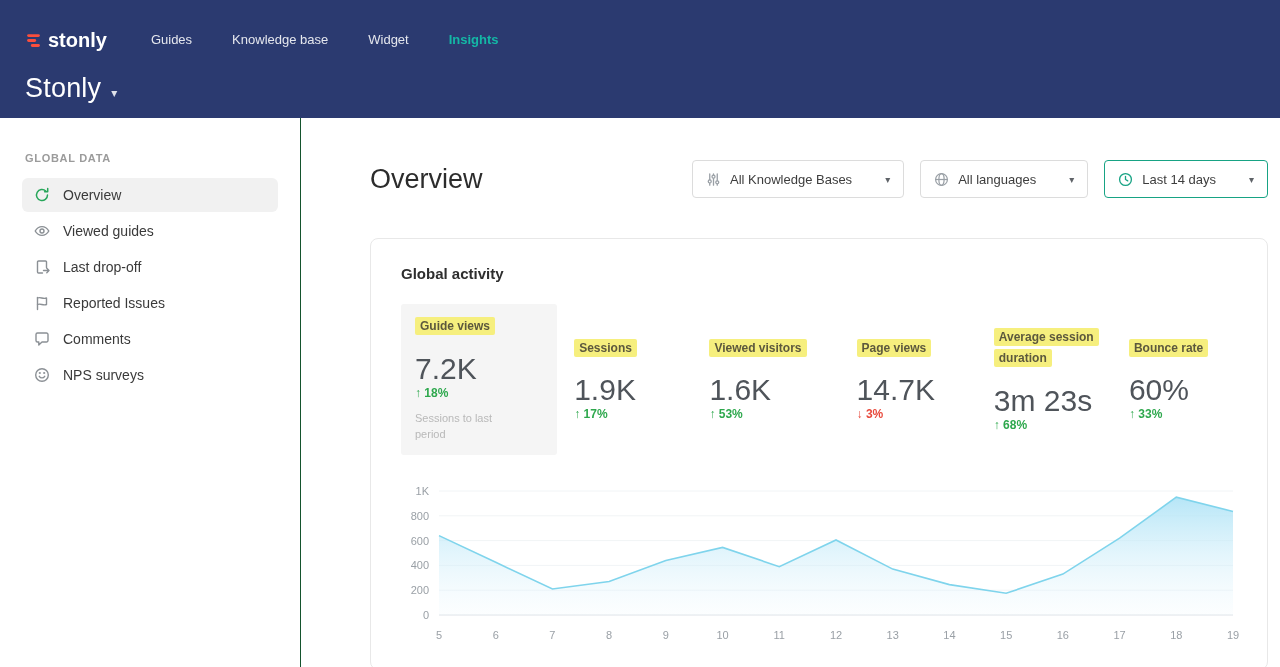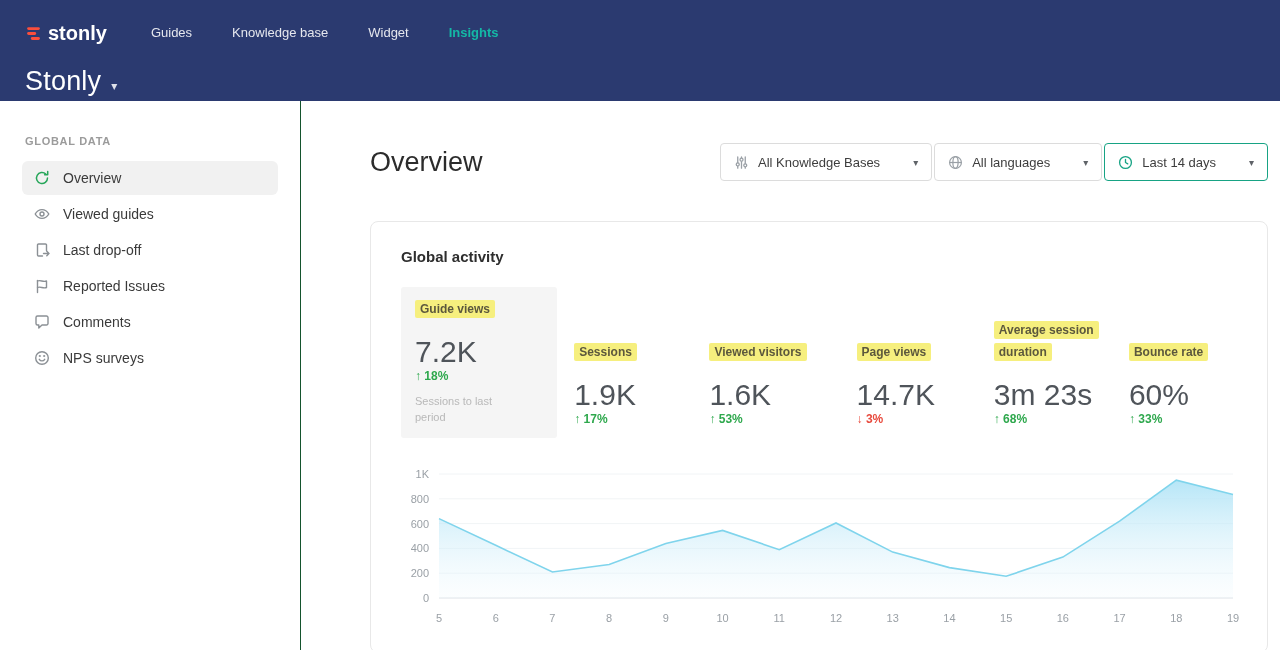--- a/index.html
+++ b/index.html
@@ -1,20 +1,20 @@
 <!DOCTYPE html>
 <html style="--header-bg: #2b3a70; --logo-accent: #fa4e3c; --highlight-yellow: #f6ef7e; --positive-green: #2ea84d; --negative-red: #e8493c; --accent-teal: #17a384;"><head>
 <meta charset="utf-8">
 <style>
   *{margin:0;padding:0;box-sizing:border-box}
   html,body{width:1280px;height:667px;overflow:hidden;background:#fff;
     font-family:"Liberation Sans","DejaVu Sans",sans-serif;color:#333}
 
   
-  .header{height:101px;background:var(--header-bg,#2b3a70);padding:8px 25px;color:#fff}
+  .header{height:118px;background:var(--header-bg,#2b3a70);padding:15px 25px;color:#fff}
   .topnav{display:flex;align-items:center;gap:40px;padding-top:10px;height:40px}
   .logo{display:flex;align-items:center;gap:6px;font-size:20px;font-weight:700;cursor:pointer;margin-right:4px}
   .nav-item{font-size:13px;color:rgba(255,255,255,.88);cursor:pointer;line-height:40px}
   .nav-item.active{color:#14b8a6;font-weight:700}
   .workspace{margin-top:18px;display:flex;align-items:baseline;gap:10px;cursor:pointer}
   .workspace-title{font-size:27px;font-weight:400;letter-spacing:.2px}
   .workspace .caret{font-size:12px;opacity:.85}
 
   
   .shell{display:flex;height:549px}
@@ -23,32 +23,32 @@
   .side-item{display:flex;align-items:center;gap:13px;margin:2px 22px;padding:9px 12px;
     border-radius:6px;font-size:14px;color:#3a3a3a;cursor:pointer}
   .side-item.active{background:#f1f1f1}
   .side-item svg{color:#8b9095;flex:none}
   .side-item.active svg{color:#27a65a}
 
   
   .main{flex:1;padding:42px 12px 0 69px;overflow:hidden}
   .title-row{display:flex;justify-content:space-between;align-items:center}
   .page-title{font-size:27px;color:#2c2c2c;font-weight:400}
-  .filters{display:flex;gap:2px}
+  .filters{display:flex;gap:16px}
   .filter-btn{display:flex;align-items:center;gap:9px;height:38px;padding:0 13px;
     border:1px solid #dcdcdc;border-radius:4px;background:#fff;font-size:13px;color:#3d3d3d;cursor:pointer}
   .filter-btn svg{color:#9aa0a6;flex:none}
   .filter-btn .caret{margin-left:24px;color:#5f6368;font-size:10px}
   .filter-btn.accent{border-color:var(--accent-teal,#17a384)}
   .filter-btn.accent svg{color:var(--accent-teal,#17a384)}
 
   
   .card{margin-top:40px;border:1px solid #e8e8e8;border-radius:8px;padding:26px 30px 18px;background:#fff}
   .card-title{font-size:15px;font-weight:700;color:#2e2e2e}
-  .metrics{display:flex;justify-content:space-between;align-items:flex-end;margin-top:22px}
+  .metrics{display:flex;justify-content:space-between;align-items:center;margin-top:22px}
   .metric{padding:12px 0;cursor:pointer}
   .metric.boxed{background:#f5f5f5;padding:12px 14px;width:156px;border-radius:3px}
   .m-sessions{width:118px}.m-unique{width:130px}.m-pageviews{width:120px}
   .m-duration{width:118px}.m-bounce{width:108px}
   .metric-label{display:inline;background:var(--highlight-yellow,#f6ef7e);padding:2px 5px;
     font-size:12px;font-weight:700;color:#5c583d;border-radius:2px;line-height:1.8;
     -webkit-box-decoration-break:clone;box-decoration-break:clone}
   .metric-value{font-size:30px;color:#4f545a;margin-top:14px;font-weight:400}
   .metric-delta{font-size:12px;font-weight:700;}
   .metric-delta.up{color:var(--positive-green,#2ea84d)}

